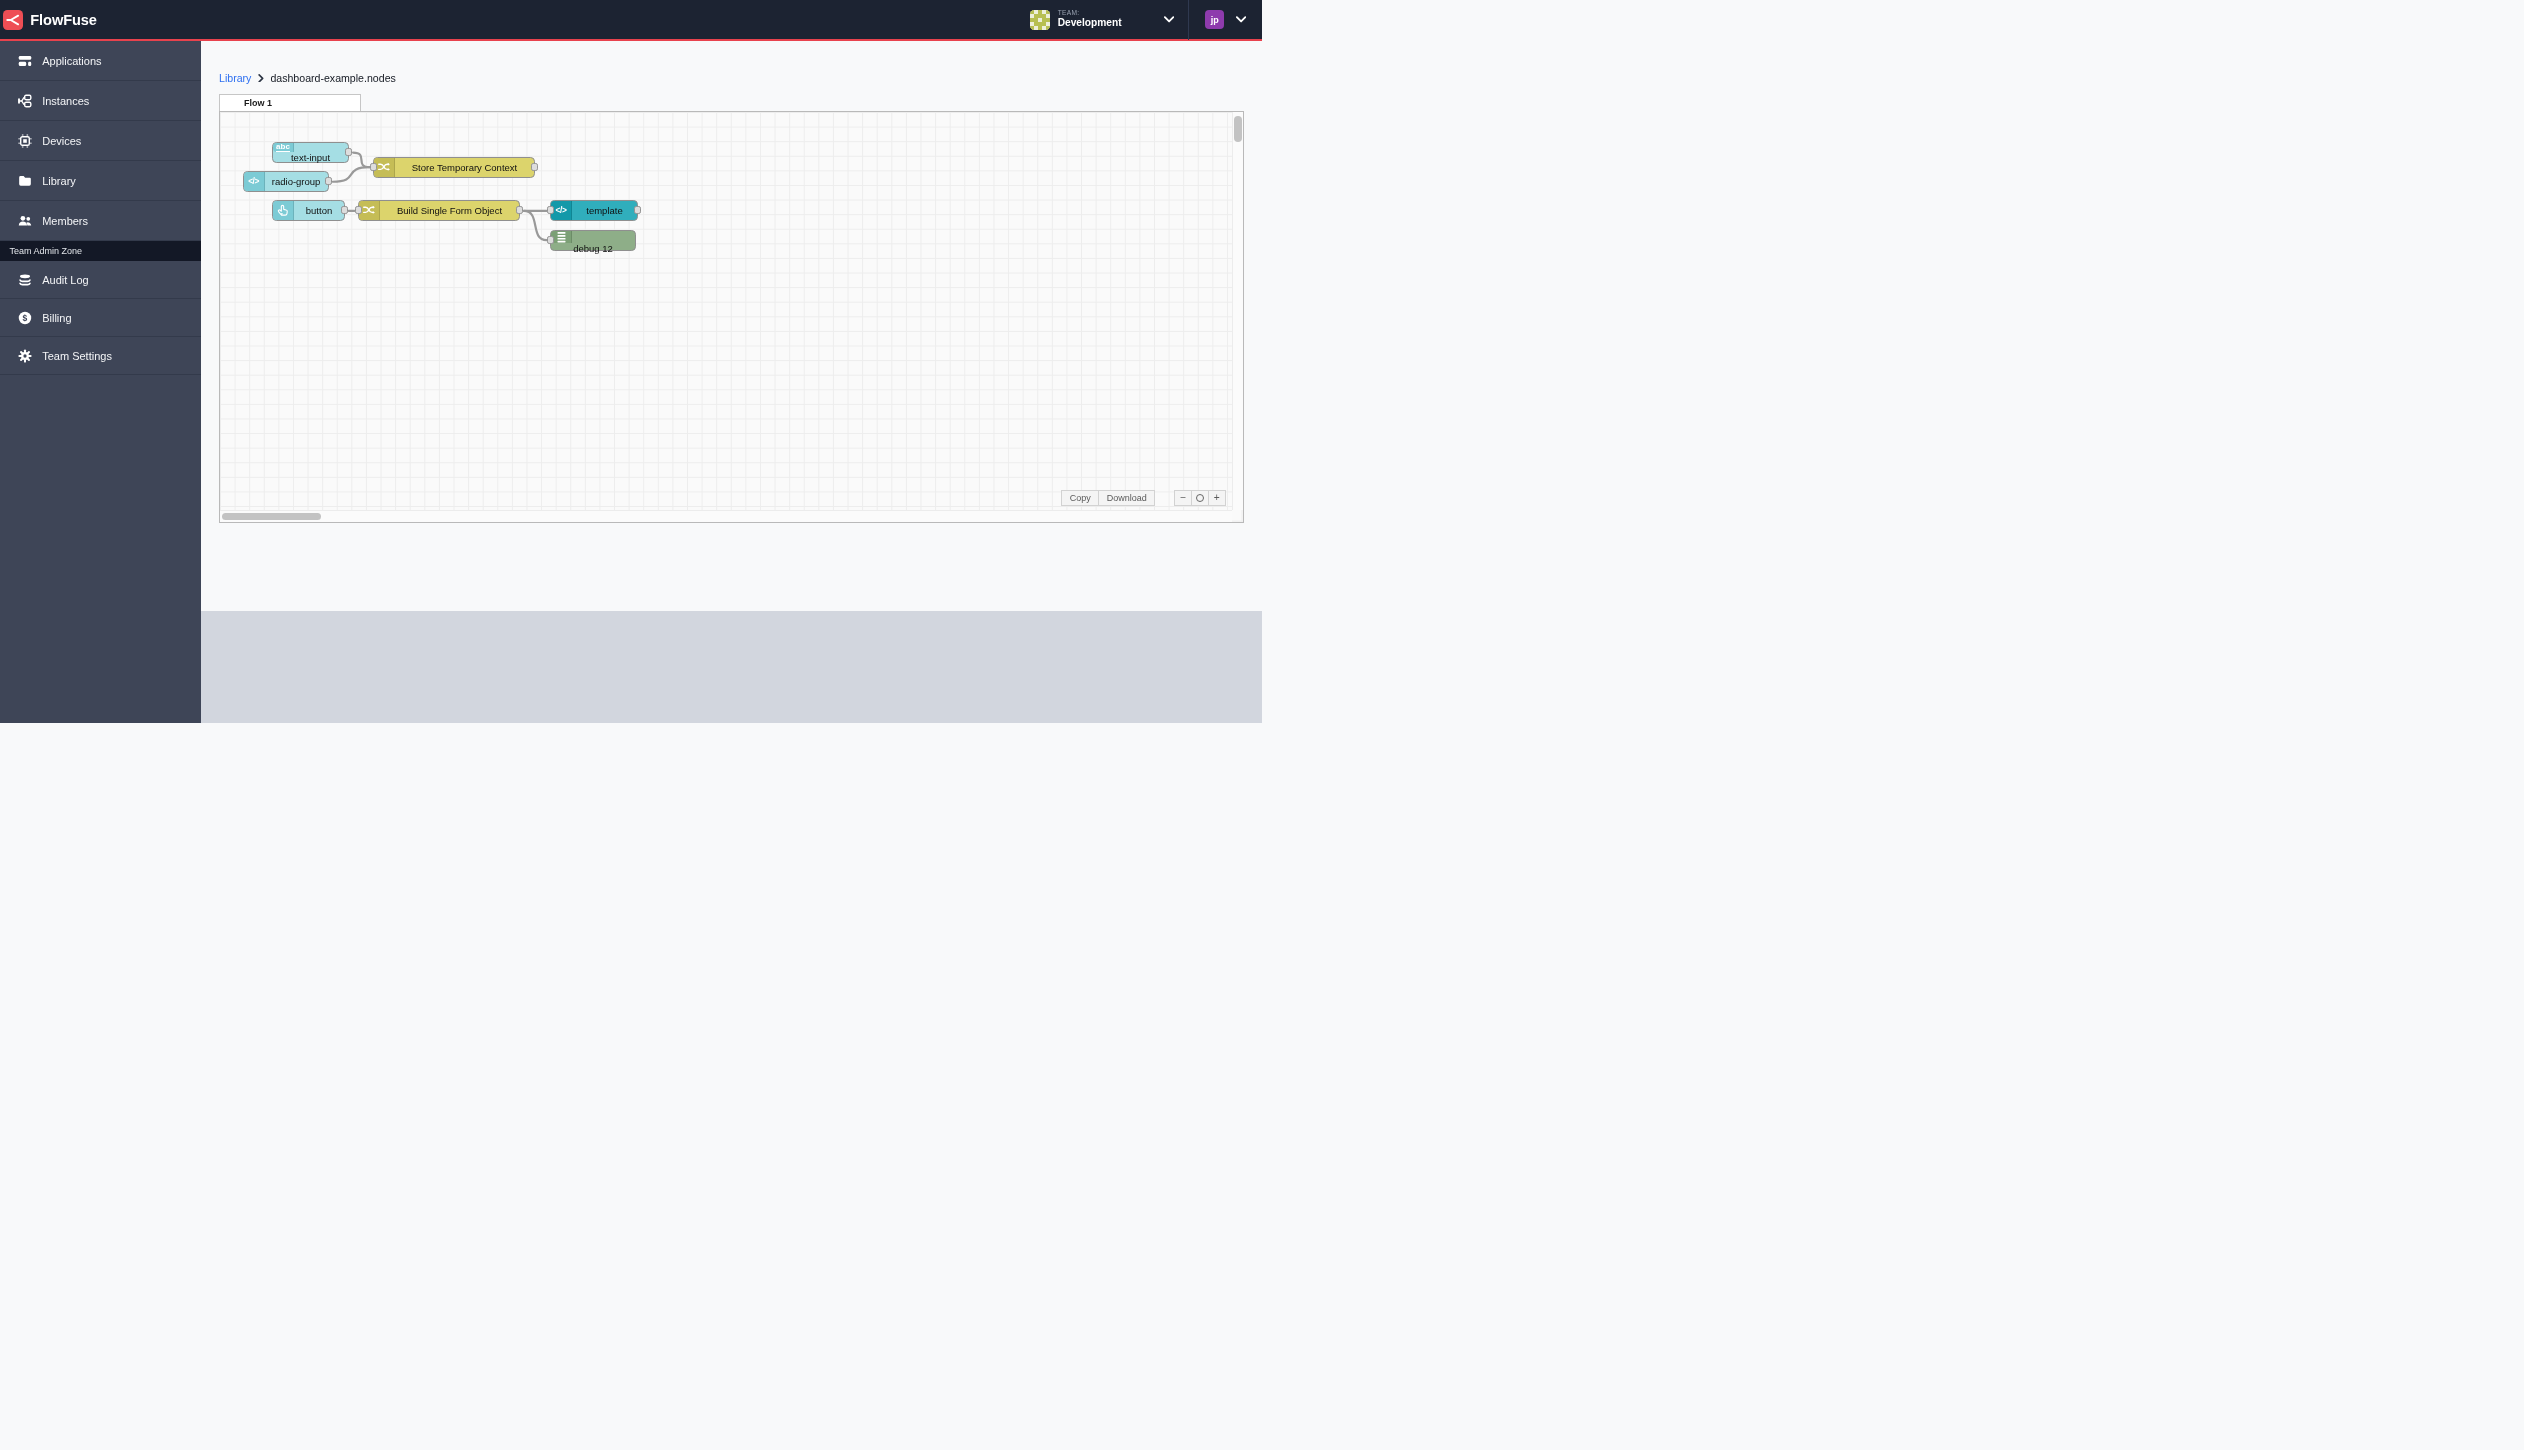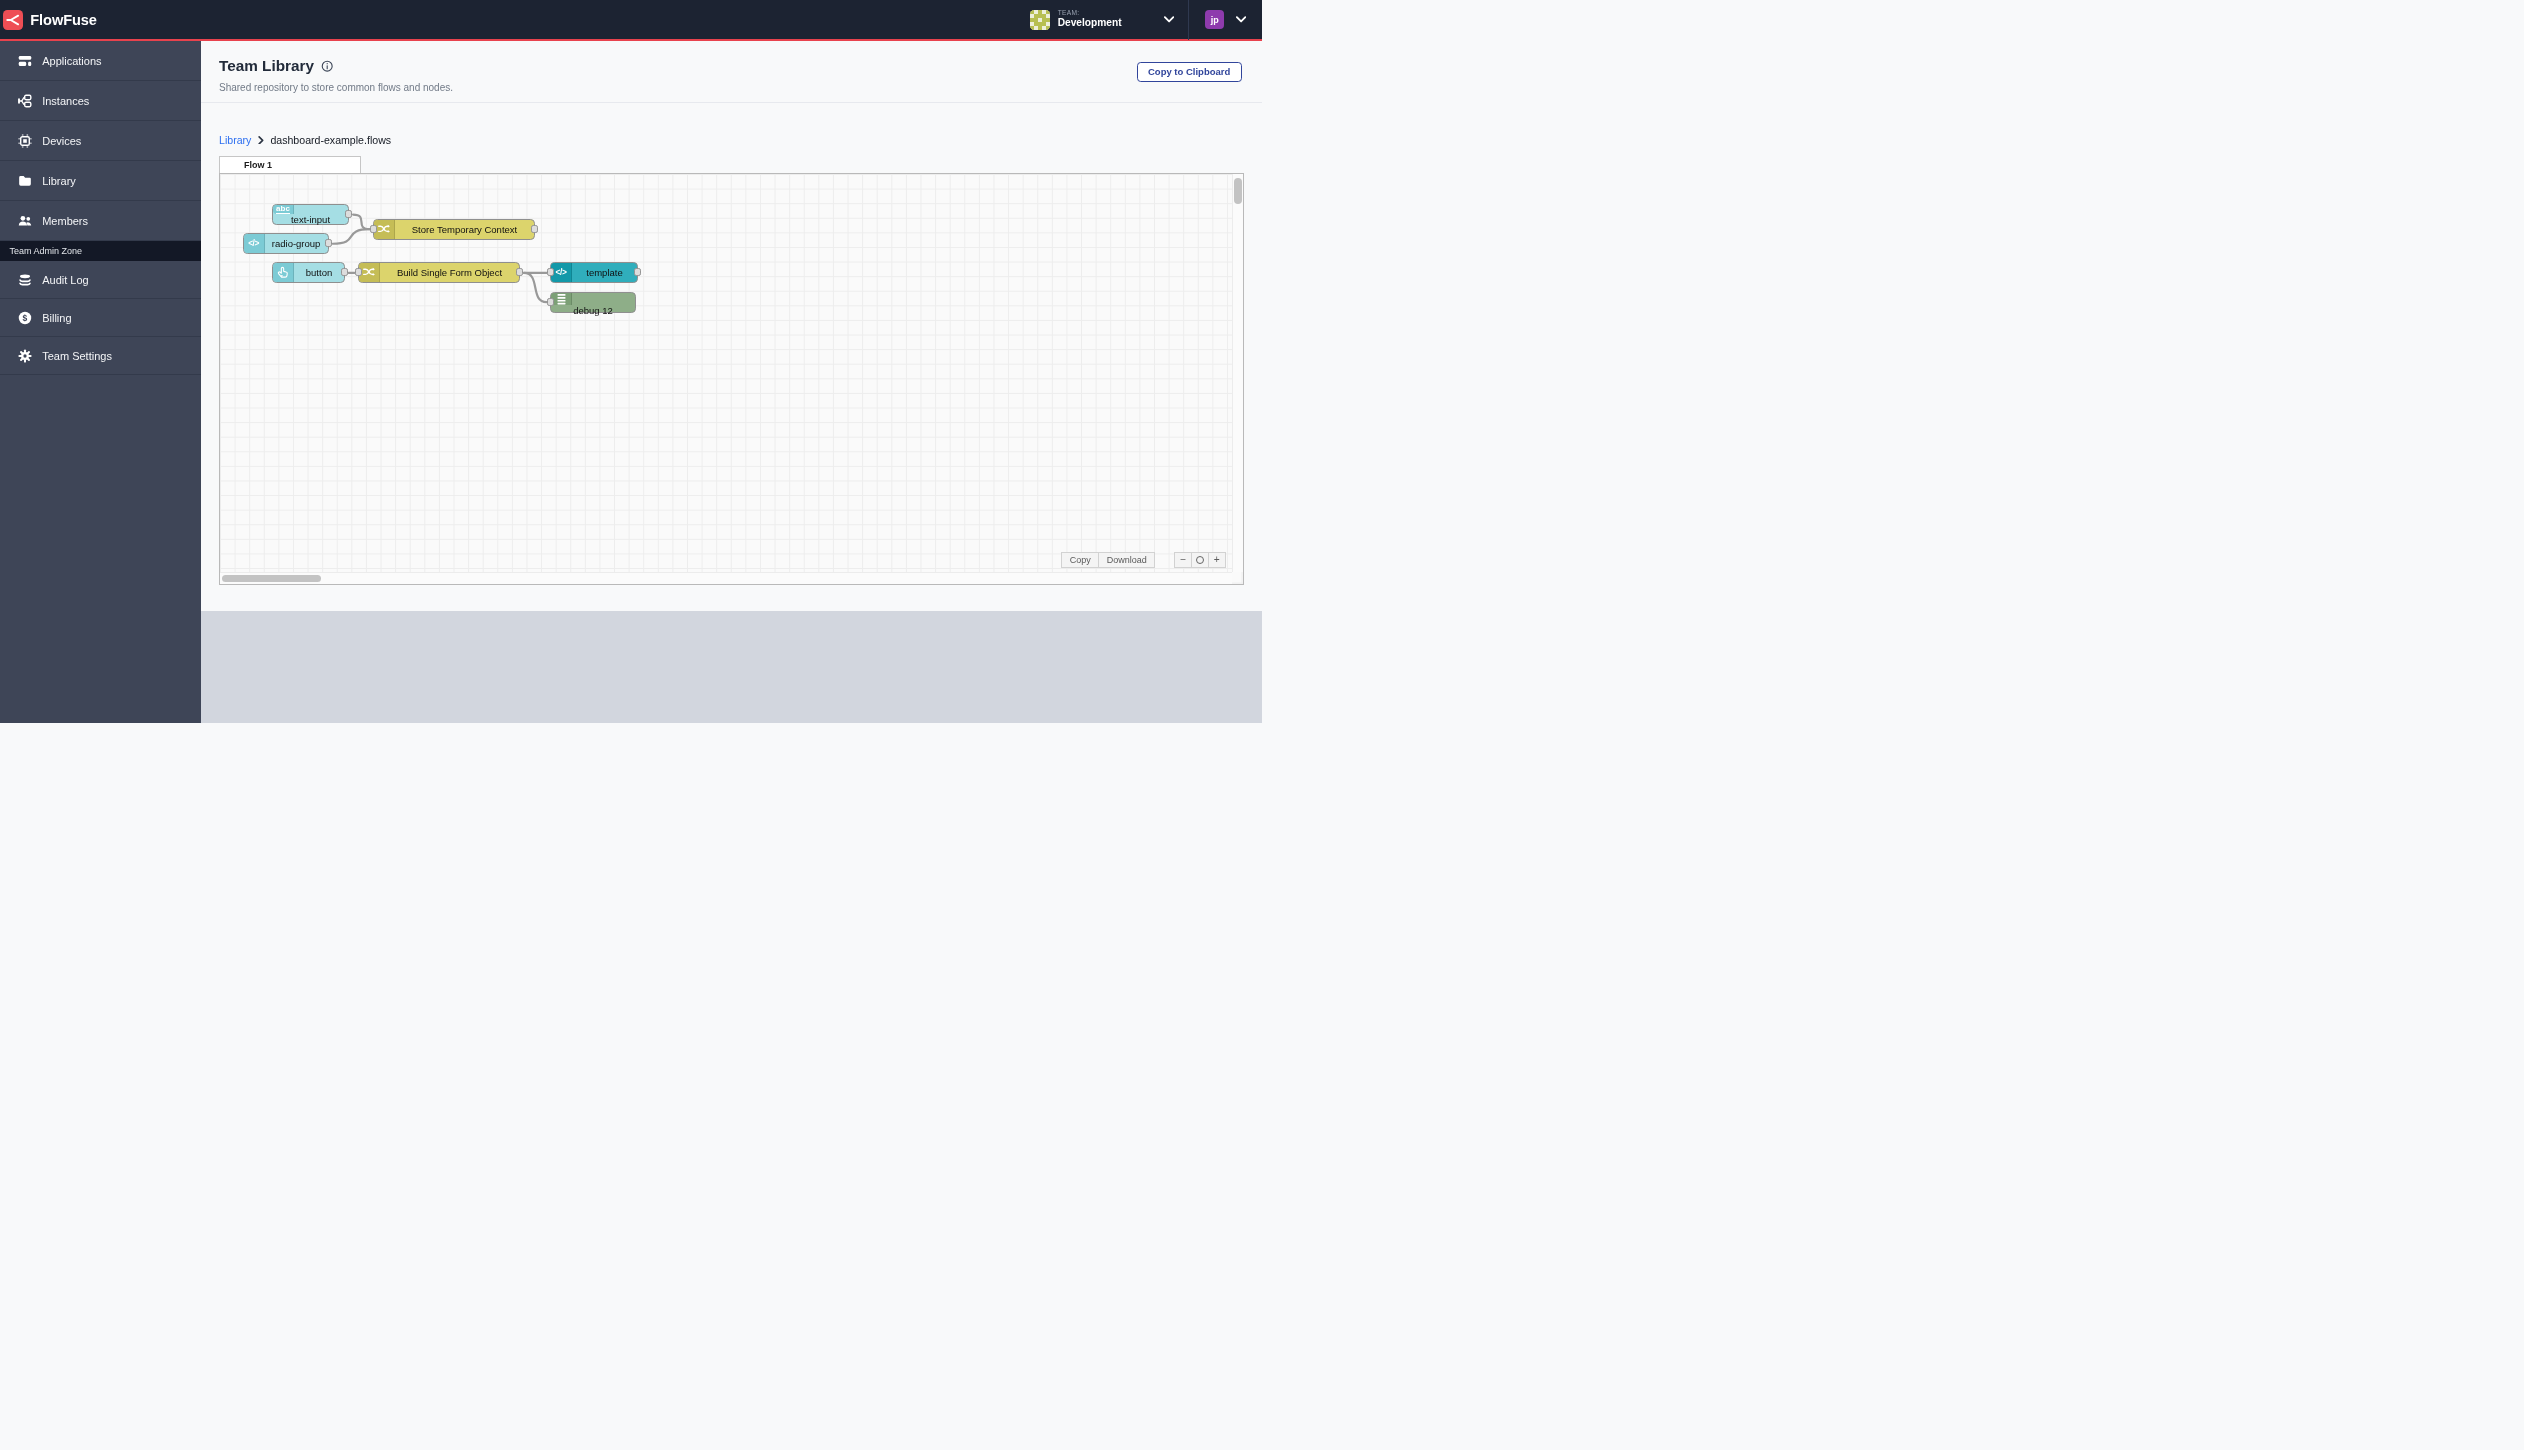--- a/index.html
+++ b/index.html
@@ -213,39 +213,27 @@
           </g>
           <circle cx="9" cy="9" r="5" fill="#fff"></circle>
           <circle cx="9" cy="9" r="2.1" fill="#3e4557"></circle>
         </svg>
         <span>Team Settings</span>
       </div>
     </div>
   </nav>
 
   <main>
-    <div class="page-header">
-      <div class="title-row">
-        <h1 class="page-title">Team Library</h1>
-        <svg width="12.4" height="12.4" viewBox="0 0 18 18" fill="none" stroke="#3c4657" stroke-width="1.6" stroke-linecap="round">
-          <circle cx="9" cy="9" r="7.2"></circle>
-          <path d="M9 8.4 V12.6"></path>
-          <circle cx="9" cy="5.4" r="0.9" fill="#3c4657" stroke="none"></circle>
-        </svg>
-      </div>
-      <div class="subtitle">Shared repository to store common flows and nodes.</div>
-      <button class="copy-clipboard-btn">Copy to Clipboard</button>
-    </div>
 
     <div class="breadcrumb">
       <span class="crumb-link">Library</span>
       <svg width="5.8" height="8.8" viewBox="0 0 6 10" fill="none" stroke="#2b3442" stroke-width="1.8" stroke-linecap="round" stroke-linejoin="round">
           <path d="M1 1 L5 5 L1 9"></path>
         </svg>
-      <span class="crumb-current">dashboard-example.flows</span>
+      <span class="crumb-current">dashboard-example.nodes</span>
     </div>
 
     <div class="flow-wrap">
       <div class="flow-tab">Flow 1</div>
       <div class="flow-canvas">
         <svg class="wires" width="1022" height="409" viewBox="0 0 1399 560">
             <path d="M 182 55.5 C 204 55.5 183 75.5 205 75.5" class="wire"></path>
             <path d="M 154 95.5 C 192.25 95.5 166.75 75.5 205 75.5" class="wire"></path>
             <path d="M 176 135.5 C 198 135.5 162 135.5 184 135.5" class="wire"></path>
             <path d="M 416 135.5 C 439.25 135.5 423.75 135.5 447 135.5" class="wire"></path>

